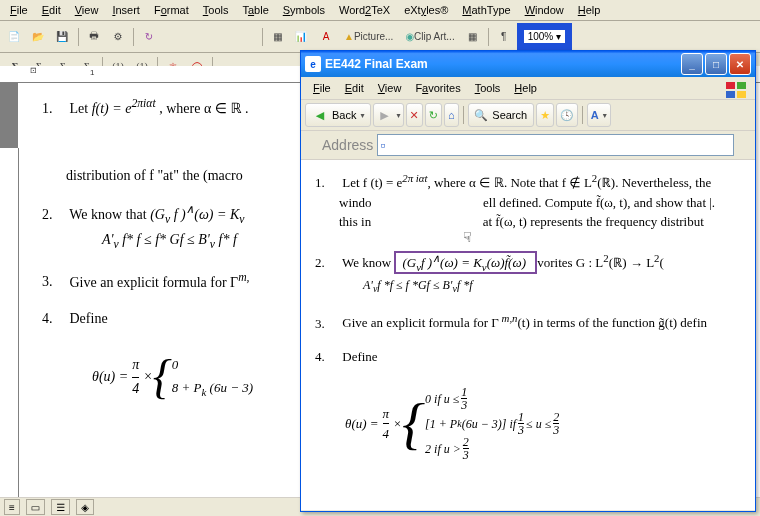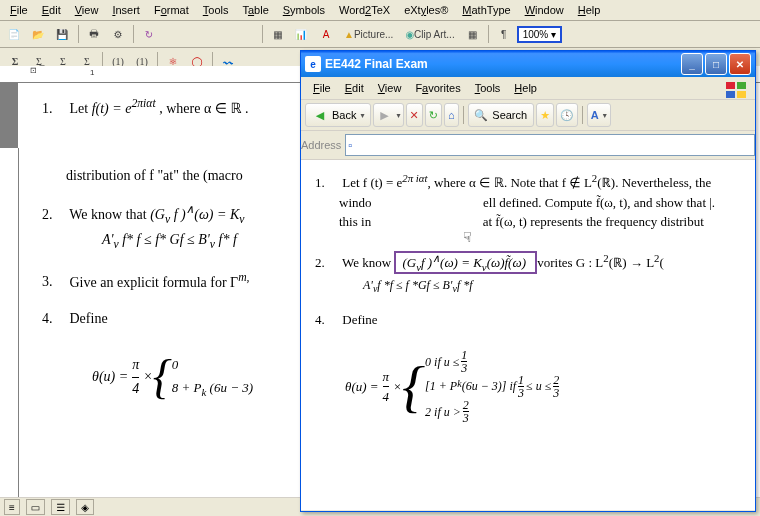--- a/index.html
+++ b/index.html
@@ -22,28 +22,28 @@
 .titlebar .icon{width:16px;height:16px;background:#fff;border-radius:2px;margin-right:4px;display:flex;align-items:center;justify-content:center;color:#0054e3;font-size:10px}
 .winbtns{margin-left:auto;display:flex;gap:2px}
 .winbtn{width:20px;height:20px;border:1px solid #fff;border-radius:3px;background:linear-gradient(to bottom,#7ba7e0,#3d6bb5);display:flex;align-items:center;justify-content:center;color:#fff;font-size:10px;font-family:Arial}
 .winbtn.close{background:linear-gradient(to bottom,#e67052,#c73615)}
 .pmenubar{background:#ece9d8;padding:3px 6px;display:flex;gap:2px;border-bottom:1px solid #d4d0c8}
 .pmenubar span{padding:2px 6px}
 .ptoolbar{background:#ece9d8;padding:3px 4px;display:flex;gap:2px;align-items:center;border-bottom:1px solid #d4d0c8}
 .pbtn{height:22px;border:1px solid #cecece;border-radius:3px;background:linear-gradient(to bottom,#fff,#ece9d8);display:flex;align-items:center;padding:0 6px;gap:4px;font-size:11px}
 .pbtn .arr{font-size:8px;color:#555}
 .picon{width:16px;height:16px;display:flex;align-items:center;justify-content:center}
-.addrbar{background:#ece9d8;padding:3px 0;display:flex;gap:4px;align-items:center;border-bottom:1px solid #d4d0c8;font-size:11px}
+.addrbar{background:#ece9d8;padding:3px 21px;display:flex;gap:4px;align-items:center;border-bottom:1px solid #d4d0c8;font-size:14px}
 .addrinput{flex:1;background:#fff;border:1px solid #7f9db9;height:18px;padding:1px 2px;display:flex;align-items:center;gap:3px;color:#000}
 .content{background:#fff;padding:10px 8px 10px 14px;font-family:'Times New Roman',serif;font-size:13px;color:#000;height:330px;overflow:hidden;line-height:1.5}
 .tooltip{position:absolute;background:#ffffe1;border:1px solid #000;padding:4px 8px;font-family:'Times New Roman',serif;font-size:14px;font-style:italic}
 .statusbar{position:absolute;bottom:0;left:0;right:0;height:18px;background:#ece9d8;border-top:1px solid #d4d0c8;display:flex;align-items:center;font-size:10px;padding:0 4px;gap:6px}
 .sbox{border:1px solid #aca899;padding:0 4px;height:14px;display:flex;align-items:center}
 .eqhl{border:2px solid #7b4a9c;padding:2px 6px;font-style:italic}
-.zoombox{background:#fff;border:2px solid #1d4ed8;padding:1px 4px;font-size:10px}
+.zoombox{background:#fff;border:7px solid #1d4ed8;padding:1px 4px;font-size:10px}
 .xplogo{position:absolute;right:6px;top:30px;width:24px;height:20px}
 .cursor-hand{position:absolute;font-size:14px;color:#000}
 .brace{font-size:48px;font-family:serif;line-height:1}
 </style>
 </head>
 <body>
 
 <div class="menubar">
 <span><u>F</u>ile</span>
 <span><u>E</u>dit</span>
@@ -235,39 +235,43 @@
   <div class="q" style="margin-top:18px">
     <span class="qnum">2.</span>
     <span>We know</span>
     <span class="eqhl">
       <span>(G</span><sub>ν</sub><span>f )</span><sup>∧</sup><span>(ω) = K</span><sub>ν</sub><span>(ω)f̃(ω)</span>
     </span>
     <span> vorites G : L</span><sup>2</sup><span>(ℝ) → L</span><sup>2</sup><span>(</span><br>
     <span class="math" style="margin-left:48px;font-size:12px"><span>A'</span><sub>ν</sub><span>f *f ≤ f *Gf ≤ B'</span><sub>ν</sub><span>f *f</span></span>
   </div>
   <div class="q">
+    <span class="qnum">3.</span>
+    <span>Give an explicit formula for Γ</span><sup class="math"> m,n</sup><span>(t) in terms of the function g̃(t) defin</span>
+  </div>
+  <div class="q">
     <span class="qnum">4.</span>
     <span>Define</span><br><br>
     <span class="math" style="margin-left:30px;display:inline-flex;align-items:center">
       <span>θ(u) = </span>
       <span style="display:inline-flex;flex-direction:column;align-items:center;margin:0 4px">
             <span>π</span>
             <span style="border-top:1px solid #000;width:100%;text-align:center">4</span>
           </span>
       <span> × </span>
       <span class="brace" style="font-size:58px">{</span>
       <span style="display:inline-flex;flex-direction:column;font-size:12px;line-height:2">
         <span style="display:inline-flex;align-items:flex-end">
               <span>0 if u ≤ </span>
               <span style="display:inline-flex;flex-direction:column;align-items:center;margin:0 2px;line-height:1">
                 <span>1</span>
                 <span style="border-top:1px solid #000">3</span>
               </span>
             </span>
-        <span style="display:inline-flex;">
+        <span style="display:inline-flex;align-items:center">
               <span>[1 + P</span>
               <sub>k</sub>
               <span>(6u − 3)] if </span>
               <span style="display:inline-flex;flex-direction:column;align-items:center;margin:0 2px;line-height:1">
                 <span>1</span>
                 <span style="border-top:1px solid #000">3</span>
               </span>
               <span> ≤ u ≤ </span>
               <span style="display:inline-flex;flex-direction:column;align-items:center;margin:0 2px;line-height:1">
                 <span>2</span>

